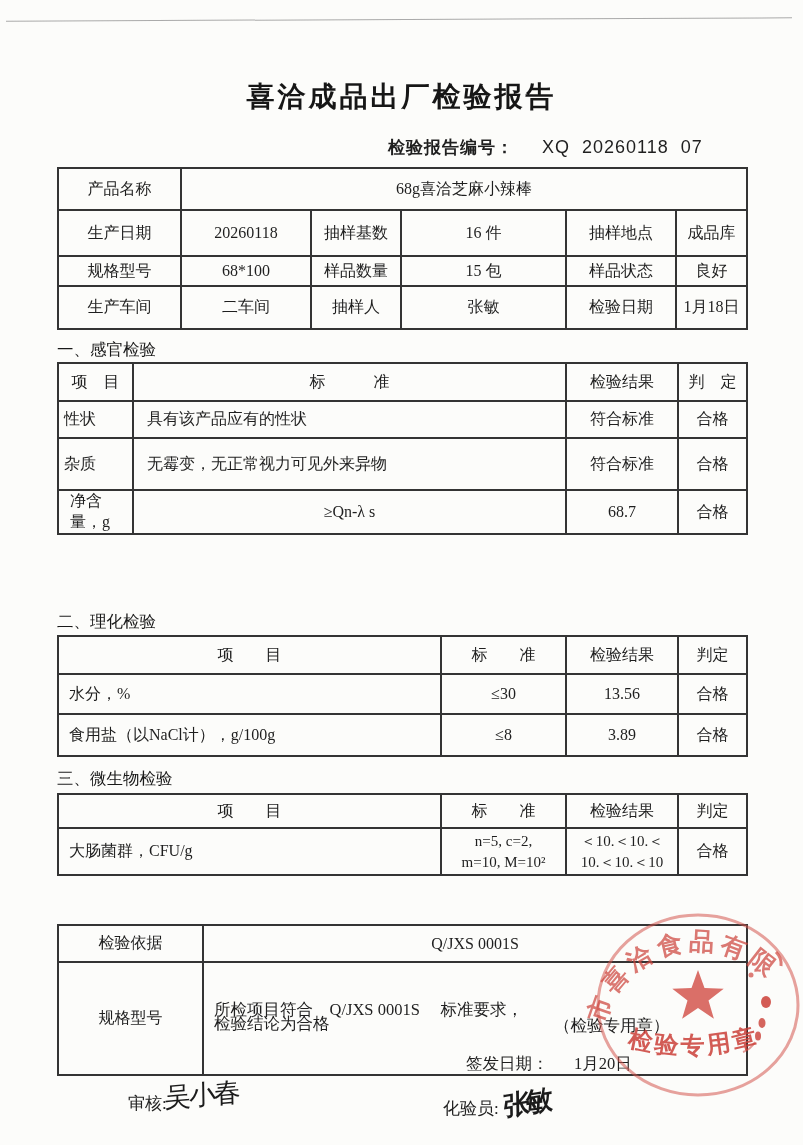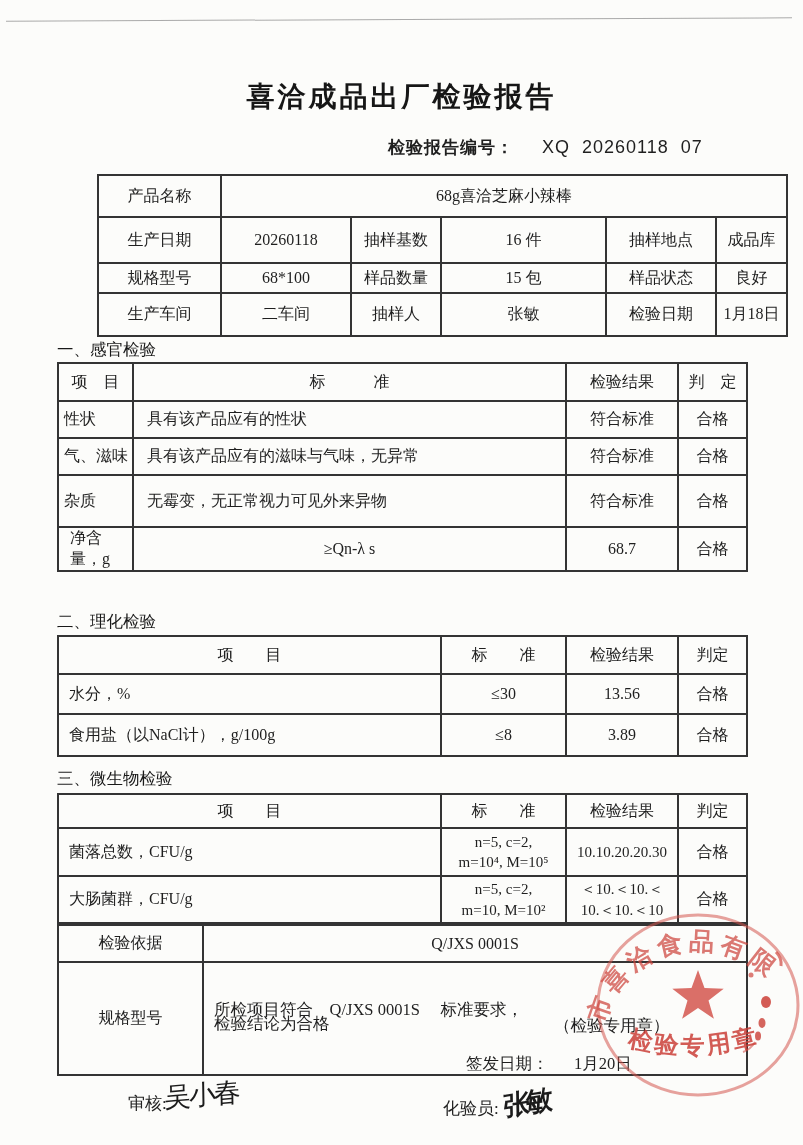--- a/index.html
+++ b/index.html
@@ -23,21 +23,21 @@
      vertical-align:middle;padding:0 4px;overflow:hidden;}
   .heading{position:absolute;left:57px;
     font-family:"Liberation Sans","DejaVu Sans",sans-serif;
     font-weight:normal;font-size:16.5px;color:#191919;}
   .tleft{text-align:left;padding-left:10px;}
   .std-left{text-align:left;padding-left:13px;}
   .pre{white-space:pre;}
   .preline{white-space:pre-line;line-height:1.35;}
   .small{font-size:15px;}
 
-  .info-table{position:absolute;top:174px;left:57px;margin-left:40px;}
+  .info-table{position:absolute;top:167px;left:57px;}
   .s1-table{position:absolute;top:362px;left:57px;}
   .s2-table{position:absolute;top:635px;left:57px;}
   .s3-table{position:absolute;top:793px;left:57px;}
   .basis-table{position:absolute;top:924px;left:57px;}
 
   .concl-cell{position:relative;}
   .concl-cell .l1{position:absolute;left:10px;top:13px;font-size:16.5px;white-space:pre;margin-top:23px;}
   .concl-cell .l2{position:absolute;left:10px;top:50px;font-size:16.5px;}
   .concl-cell .seal-note{position:absolute;left:350px;top:52px;font-size:16.5px;}
   .concl-cell .issue-lbl{position:absolute;left:262px;top:90px;font-size:16.5px;}
@@ -120,26 +120,20 @@
       <td class="pre">标　　　准</td>
       <td>检验结果</td>
       <td class="pre">判　定</td>
     </tr>
     <tr style="height:37px">
       <td class="tleft" style="padding-left:5px">性状</td>
       <td class="std-left">具有该产品应有的性状</td>
       <td>符合标准</td>
       <td>合格</td>
     </tr>
-    <tr style="height:37px">
-      <td class="tleft" style="padding-left:5px">气、滋味</td>
-      <td class="std-left">具有该产品应有的滋味与气味，无异常</td>
-      <td>符合标准</td>
-      <td>合格</td>
-    </tr>
     <tr style="height:52px">
       <td class="tleft" style="padding-left:5px">杂质</td>
       <td class="std-left">无霉变，无正常视力可见外来异物</td>
       <td>符合标准</td>
       <td>合格</td>
     </tr>
     <tr style="height:40px">
       <td class="tleft" style="padding-left:11px">净含量，g</td>
       <td>≥Qn-λ s</td>
       <td>68.7</td>
@@ -187,27 +181,20 @@
         <col style="width:125px">
         <col style="width:112px">
         <col style="width:69px">
       </colgroup>
     <tbody>
         <tr style="height:34px">
       <td class="pre">项　　目</td>
       <td class="pre">标　　准</td>
       <td>检验结果</td>
       <td>判定</td>
-    </tr>
-    <tr style="height:48px">
-      <td class="tleft">菌落总数，CFU/g</td>
-      <td class="preline small">n=5, c=2,
-m=10⁴, M=10⁵</td>
-      <td class="small" style="padding:0 1px">10.10.20.20.30</td>
-      <td>合格</td>
     </tr>
     <tr style="height:47px">
       <td class="tleft">大肠菌群，CFU/g</td>
       <td class="preline small">n=5, c=2,
 m=10, M=10²</td>
       <td class="preline small" style="padding:0 1px">＜10.＜10.＜
 10.＜10.＜10</td>
       <td>合格</td>
     </tr>
   </tbody>

